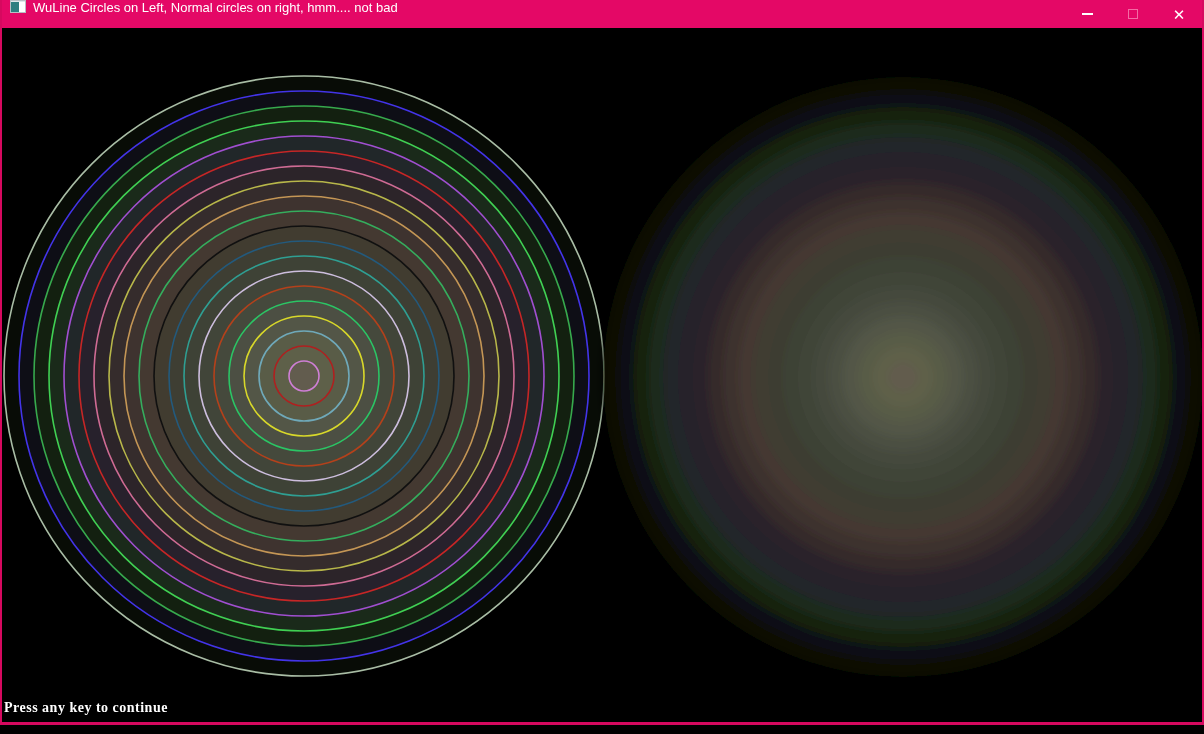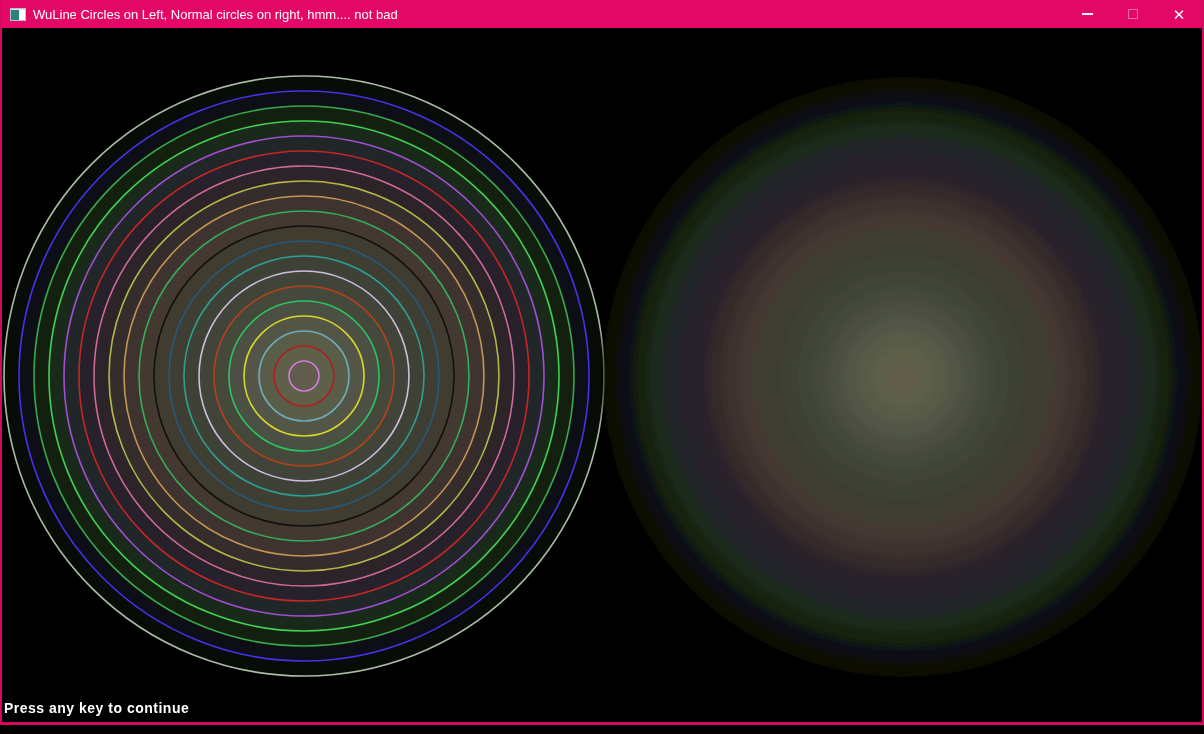--- a/index.html
+++ b/index.html
@@ -5,37 +5,37 @@
   html,body{margin:0;padding:0;background:#000;}
   .screen{position:relative;width:1204px;height:734px;overflow:hidden;
           font-family:"Liberation Sans",sans-serif;background:#000;}
 
   
   .window{position:absolute;left:0;top:0;width:1204px;height:725px;
           box-sizing:border-box;background:#000;
           border-left:2px solid var(--border-c);
           border-right:2px solid var(--border-c);
           border-bottom:3px solid var(--border-c);}
-  .titlebar{height:28px;background:var(--titlebar-c);display:flex;align-items:center;
+  .titlebar{height:28px;background:var(--titlebar-c);display:flex;
             color:var(--title-text-c);font-size:13px;}
   .app-icon{width:16px;height:13px;margin:0 7px 0 8px;border:1px solid #b8c0c4;
             box-sizing:border-box;background:linear-gradient(to right,#2e7f80 0 55%,#ffffff 55%);
             box-shadow:inset 0 1px 0 #dfe8ea;flex:0 0 auto;}
   .title-text{flex:1 1 auto;white-space:nowrap;overflow:hidden;}
   .winbtn{width:46px;height:28px;display:flex;align-items:center;justify-content:center;
           flex:0 0 auto;cursor:default;}
   .min-glyph{width:11px;height:2px;background:#fff;}
   .max-glyph{width:10px;height:10px;border:1px solid rgba(255,190,215,0.55);box-sizing:border-box;}
   .close-glyph{color:#fff;font-size:15px;line-height:1;}
 
   
   .content{position:relative;width:1200px;height:694px;background:#000;overflow:hidden;}
   .content svg{display:block;}
   .console-msg{position:absolute;left:2px;bottom:6px;
-               font-family:Liberation Sans, sans-serif;font-weight:bold;
+               font-family:Liberation Serif, serif;font-weight:bold;
                font-size:14px;letter-spacing:0.5px;color:#fff;}
 
   
   .desktop-strip{position:absolute;left:0;bottom:0;width:1204px;height:9px;
                  background:var(--strip-c);overflow:hidden;}
   .strip-gray{position:absolute;left:0;top:0;width:21px;height:9px;
               background:linear-gradient(to right,#ffffff,#9a9aa6);}
   .corner-label{position:absolute;right:26px;top:-1px;height:10px;
                 font-family:"DejaVu Sans",sans-serif;font-weight:bold;font-size:13px;
                 color:var(--corner-label-c);line-height:11px;}

